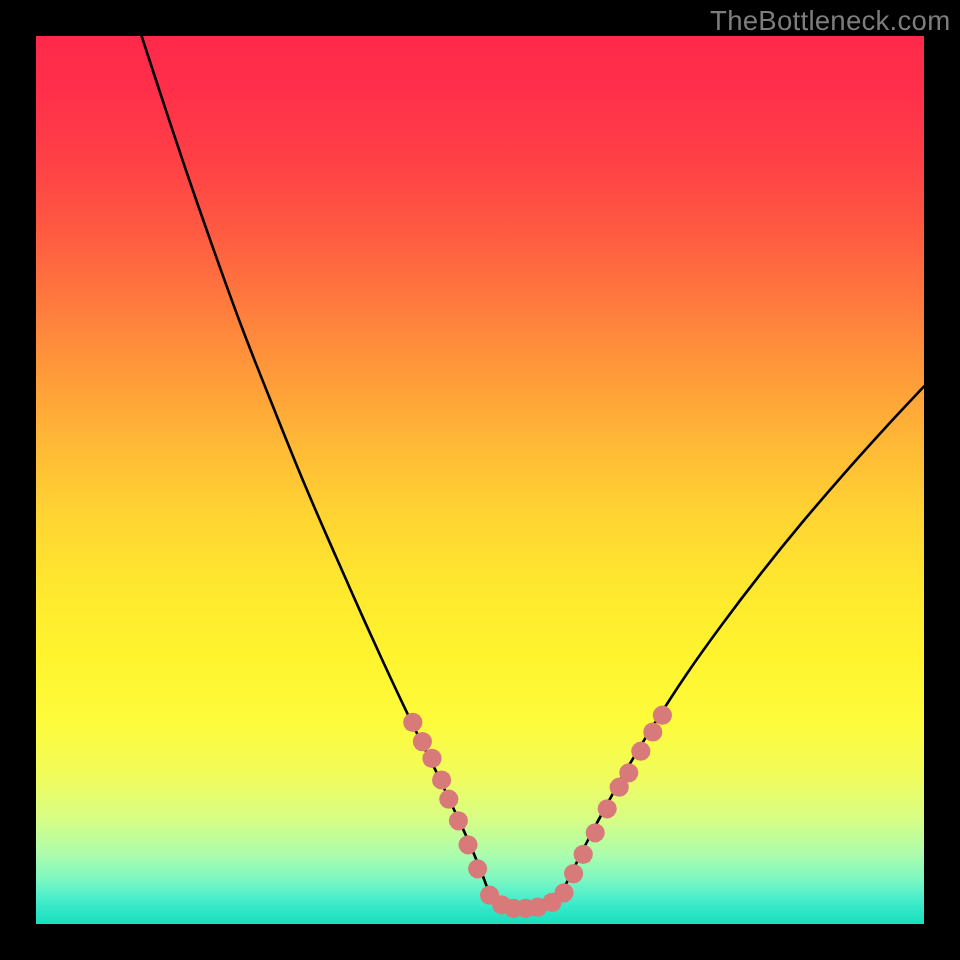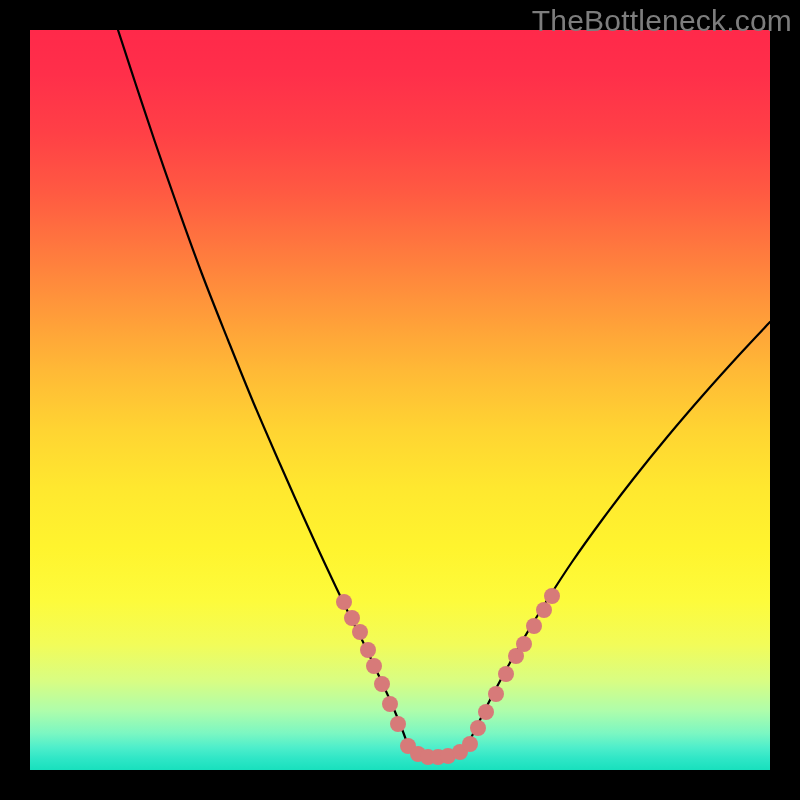--- a/index.html
+++ b/index.html
@@ -69,21 +69,21 @@
   }
   .marker {
     fill: #d77a79;
     stroke: none;
   }
   .watermark {
     position: absolute;
     top: 4px;
     right: 8px;
     color: #7d7d7d;
-    font-size: 30px;
+    font-size: 23px;
     font-weight: 500;
     letter-spacing: 0.2px;
     text-align: center;
   }
 </style>
 </head>
 <body>
 
 <div class="frame">
   <div class="plot-area">

